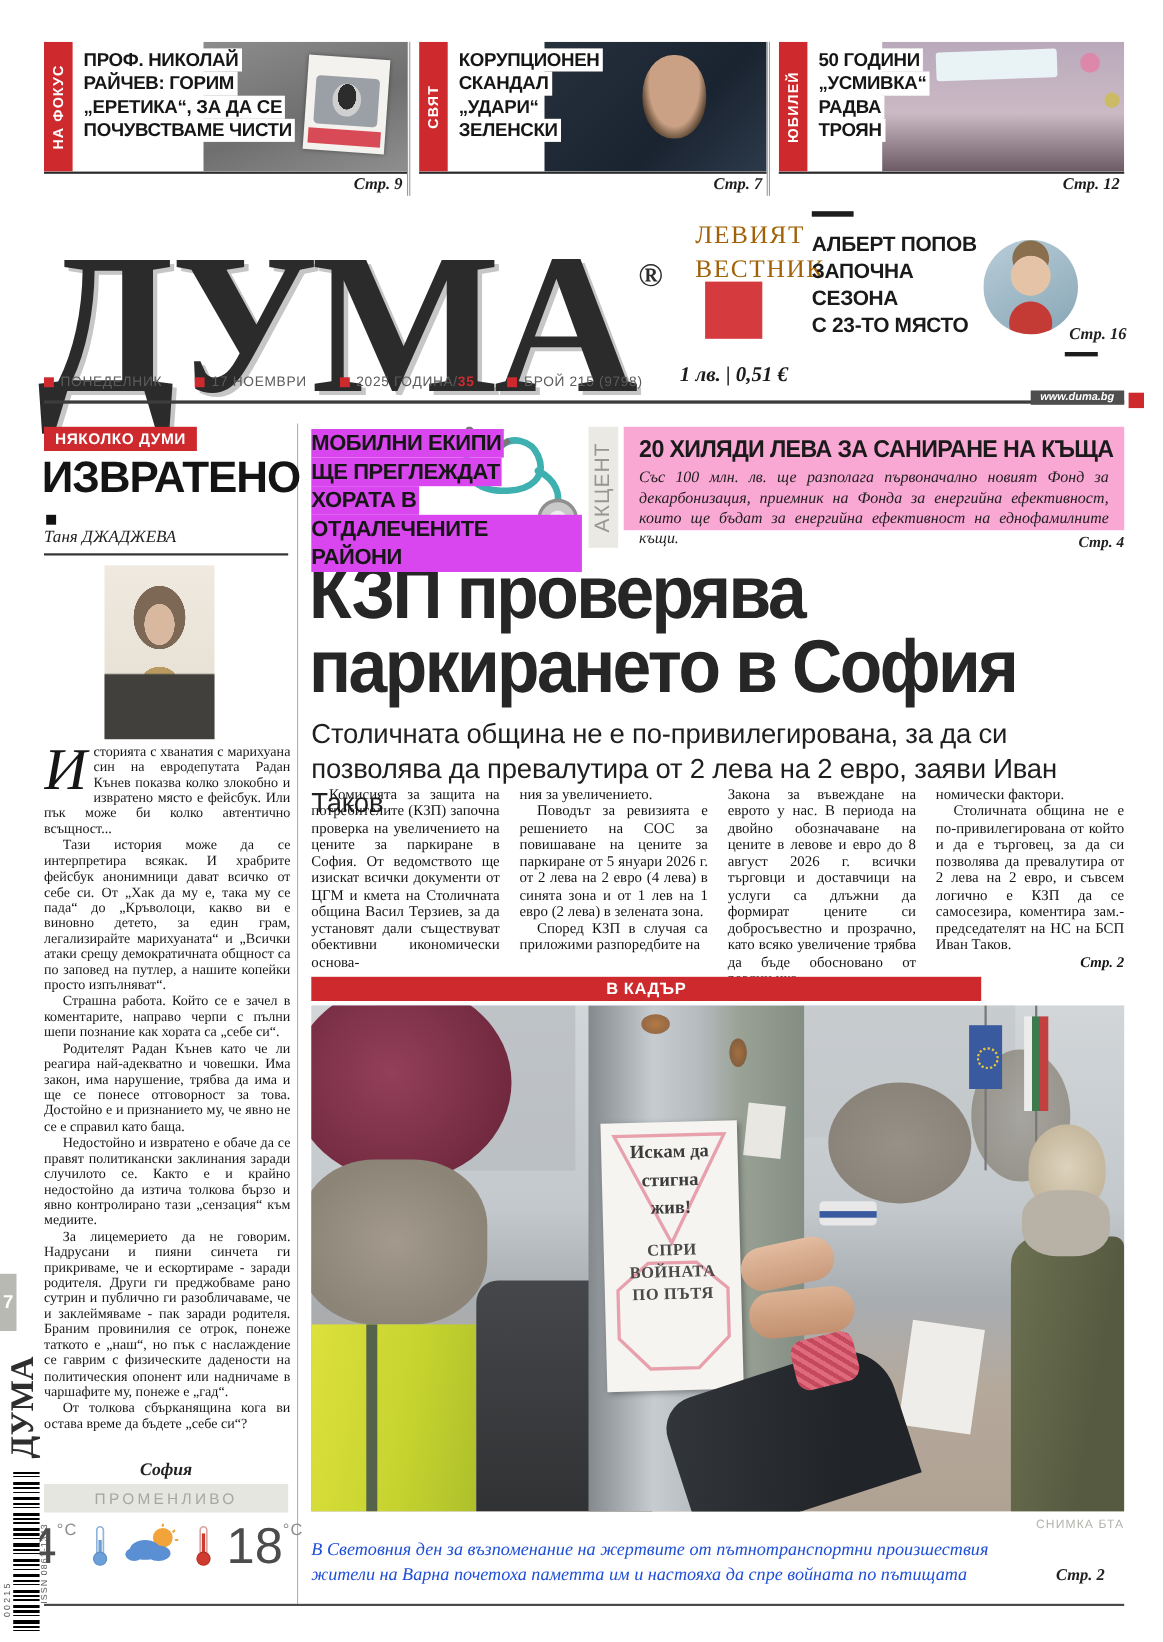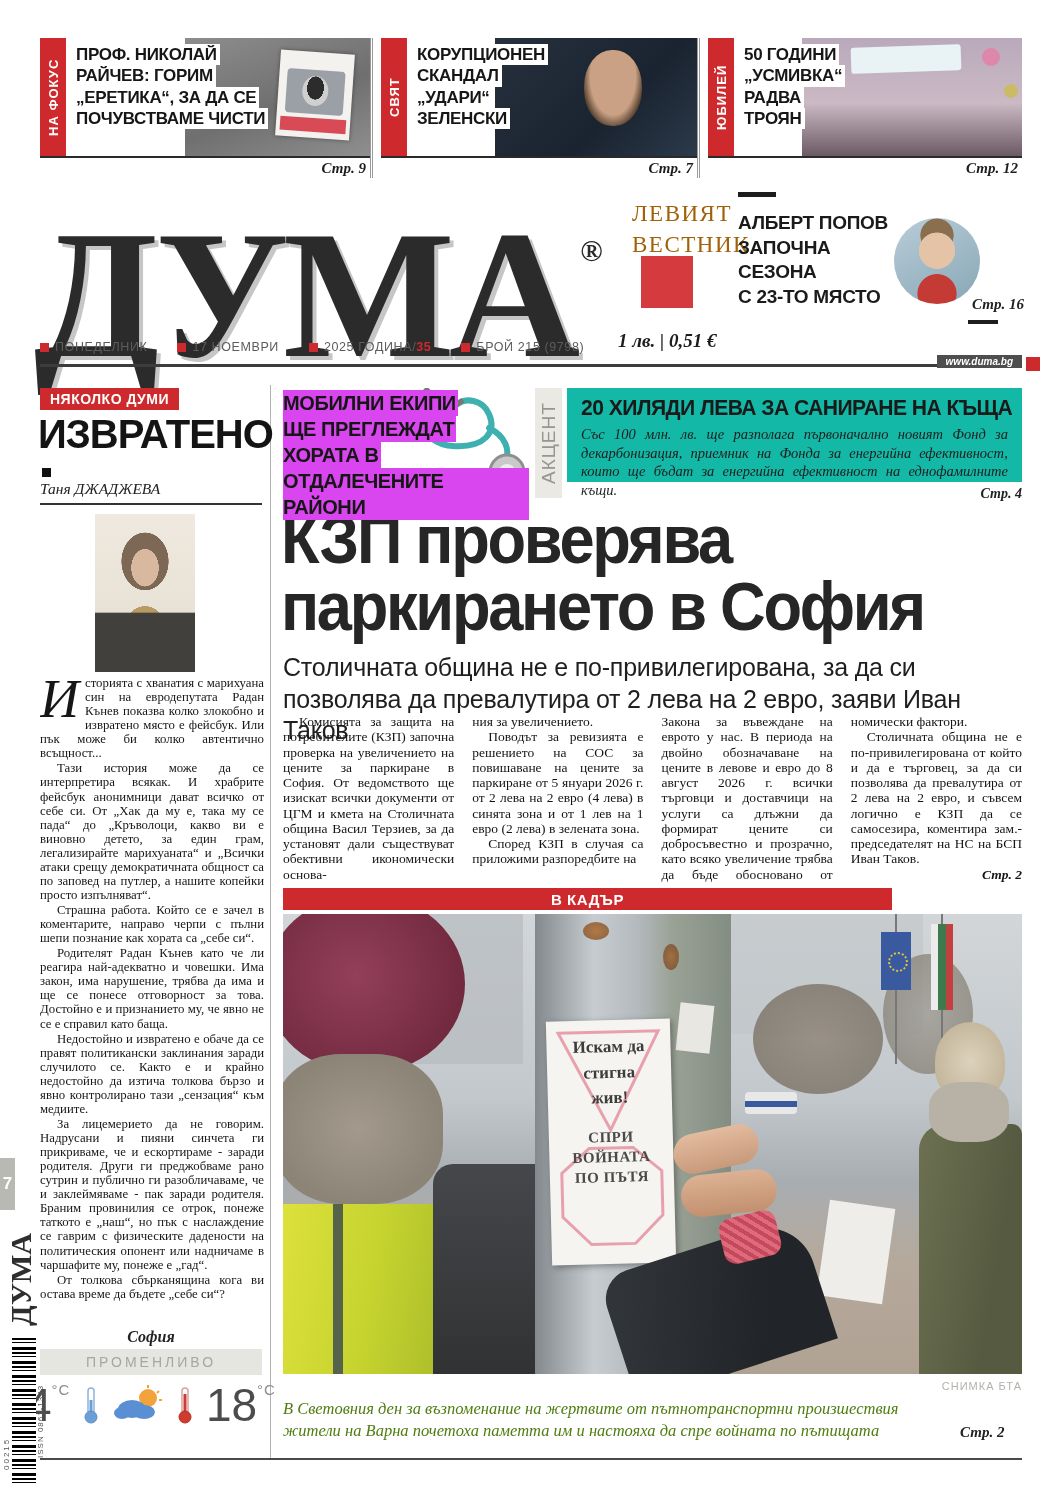--- a/index.html
+++ b/index.html
@@ -111,21 +111,21 @@
   .health{position:absolute;left:283px;top:390px;width:246px;height:108px;}
   .health-lines{position:relative;z-index:2;font-weight:bold;font-size:20px;line-height:1.3;
                 letter-spacing:-.4px;color:#161616;}
   .health-lines span{display:inline-block;background:#d946ef;padding:0 2px 0 0;}
   .health-icon{position:absolute;right:-6px;top:-2px;z-index:1;}
   .health-page{position:absolute;right:6px;top:94px;font-family:"Liberation Serif",serif;
                font-style:italic;font-weight:bold;font-size:15px;}
   .akcent-strip{position:absolute;left:535px;top:388px;width:27px;height:110px;background:#eae9e4;
         color:#97978f;display:flex;align-items:center;justify-content:center;
         writing-mode:vertical-rl;transform:rotate(180deg);font-size:19px;letter-spacing:1px;}
-  .akcent-box{position:absolute;left:567px;top:388px;width:455px;height:94px;background:#14b8a6;
+  .akcent-box{position:absolute;left:567px;top:388px;width:455px;height:94px;background:#f9a8d4;
         box-sizing:border-box;padding:7px 14px;}
   .akcent-title{font-weight:bold;font-size:22px;letter-spacing:-.6px;color:#1a1a1a;
         white-space:nowrap;transform:scaleX(.96);transform-origin:left;}
   .akcent-body{font-family:"Liberation Serif",serif;font-style:italic;font-size:14.5px;
         line-height:1.28;text-align:justify;margin-top:4px;color:#1d1d1d;}
   .akcent-page{position:absolute;right:36px;top:486px;font-family:"Liberation Serif",serif;
         font-style:italic;font-weight:bold;font-size:14px;}
 
   
   .headline{position:absolute;left:281px;top:506px;font-weight:bold;font-size:68px;
@@ -198,21 +198,21 @@
         background:linear-gradient(100deg,#6d7152,#565a40 70%);}
   .ph-rhat{left:652px;top:108px;width:70px;height:78px;border-radius:50% 50% 40% 40%;
         background:radial-gradient(#ddd2bc,#c3b69c 75%);}
   .ph-rhair{left:646px;top:168px;width:80px;height:60px;border-radius:40%;
         background:#b8b2a6;}
   .ph-rposter{left:540px;top:290px;width:66px;height:96px;background:#eeede9;transform:rotate(8deg);}
   .credit{position:absolute;left:283px;top:1380px;width:739px;text-align:right;
         font-size:11px;letter-spacing:1px;color:#b3b3ac;}
   .caption{position:absolute;left:283px;top:1398px;width:640px;
         font-family:"Liberation Serif",serif;font-style:italic;font-size:16.5px;
-        line-height:1.35;color:#4d7c0f;}
+        line-height:1.35;color:#1d4ed8;}
   .caption-page{position:absolute;left:960px;top:1424px;font-family:"Liberation Serif",serif;
         font-style:italic;font-weight:bold;font-size:15px;}
   .bottomrule{position:absolute;left:40px;top:1458px;width:982px;border-top:2px solid #4a4a4a;}
 
   
   .tab7{position:absolute;left:0;top:1158px;width:15px;height:52px;background:#b9b9b3;
         color:#fff;font-weight:bold;font-size:17px;display:flex;align-items:center;justify-content:center;}
   .vlogo{position:absolute;left:4px;top:1196px;height:130px;display:flex;align-items:center;
         writing-mode:vertical-rl;transform:rotate(180deg);
         font-family:"Liberation Serif",serif;font-weight:bold;font-size:30px;color:#2e2e2e;}

